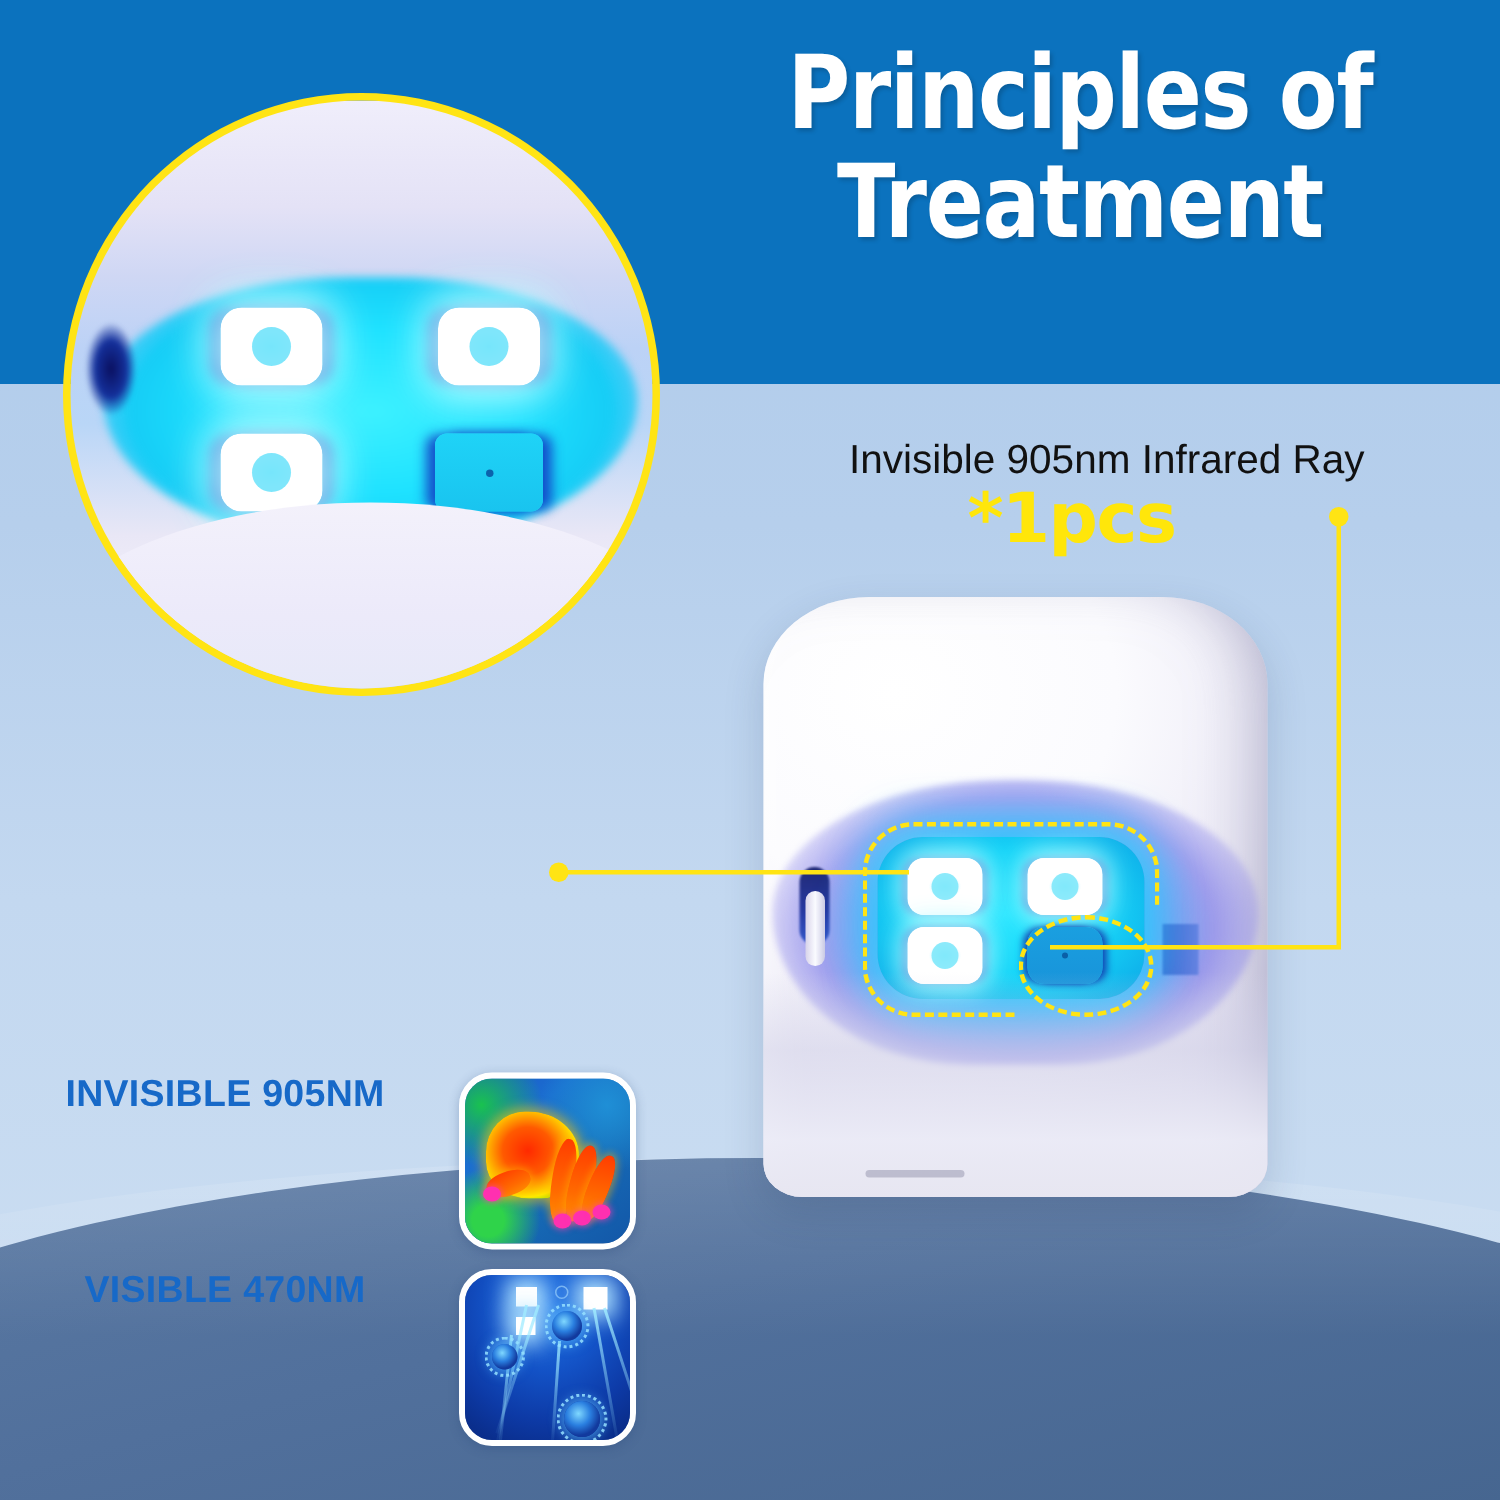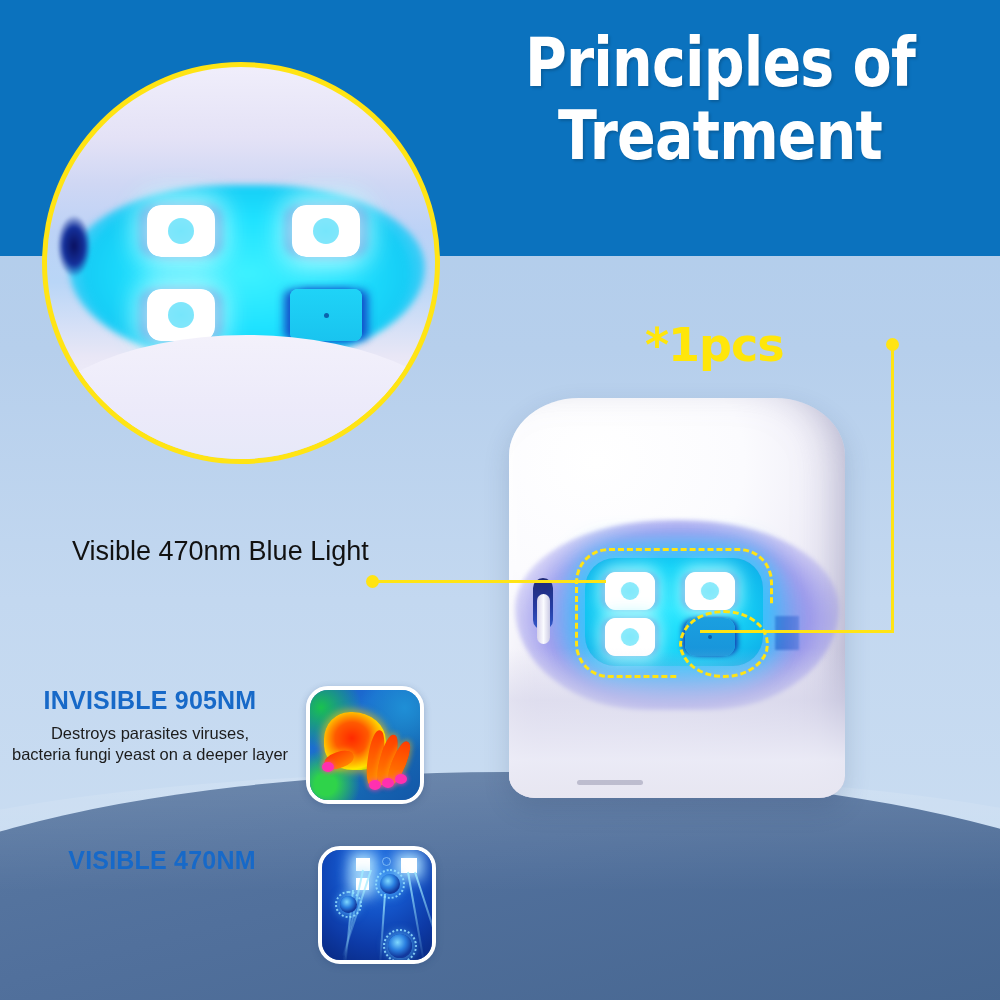--- a/index.html
+++ b/index.html
@@ -309,22 +309,22 @@
   #bl-h     { left: 372px; top: 580px; width: 234px; height: 3px; }
 
   
   .feature-card {
     position: absolute;
     width: 430px;
     z-index: 8;
     display: flex;
     align-items: flex-start;
   }
-  #card-ir { left: 0px; top: 686px; }
-  #card-bl { left: 0px; top: 846px; padding-left: 12px; }
+  #card-ir { left: 0px; top: 715px; }
+  #card-bl { left: 0px; top: 846px; }
   .fc-text {
     width: 300px;
     text-align: center;
     padding-right: 6px;
   }
   .fc-title {
     color: #1769c8;
     font-weight: bold;
     font-size: 25px;
     line-height: 1.12;
@@ -465,37 +465,33 @@
   <div id="magnifier">
     <div class="mag-glow"></div>
     <div class="mag-dark-notch"></div>
     <div class="mag-led m-a"></div>
     <div class="mag-led m-b"></div>
     <div class="mag-led m-c"></div>
     <div class="mag-led-ir m-d"></div>
     <div class="mag-bottom-lip"></div>
   </div>
 
+  <div class="callout-text" id="ir-label">Invisible 905nm Infrared Ray</div>
   <div class="callout-pcs" id="ir-pcs">*1pcs</div>
   <div class="lead-dot" id="ir-dot"></div>
   <div class="lead-line" id="ir-v"></div>
   <div class="lead-line" id="ir-h"></div>
 
-  <div class="callout-text" id="bl-label">Visible 470nm Blue Light</div>
   <div class="lead-dot" id="bl-dot"></div>
   <div class="lead-line" id="bl-h"></div>
 
   <div class="feature-card" id="card-ir">
     <div class="fc-text">
       <div class="fc-title">
         <div>INVISIBLE 905NM</div>
-      </div>
-      <div class="fc-desc">
-        <div>Destroys parasites viruses,</div>
-        <div>bacteria fungi yeast on a deeper layer</div>
       </div>
     </div>
     <div class="fc-thumb">
       <div class="thermo"></div>
       <div class="hand">
         <div class="palm"></div>
         <div class="finger f1"></div>
         <div class="finger f2"></div>
         <div class="finger f3"></div>
         <div class="finger f4"></div>

